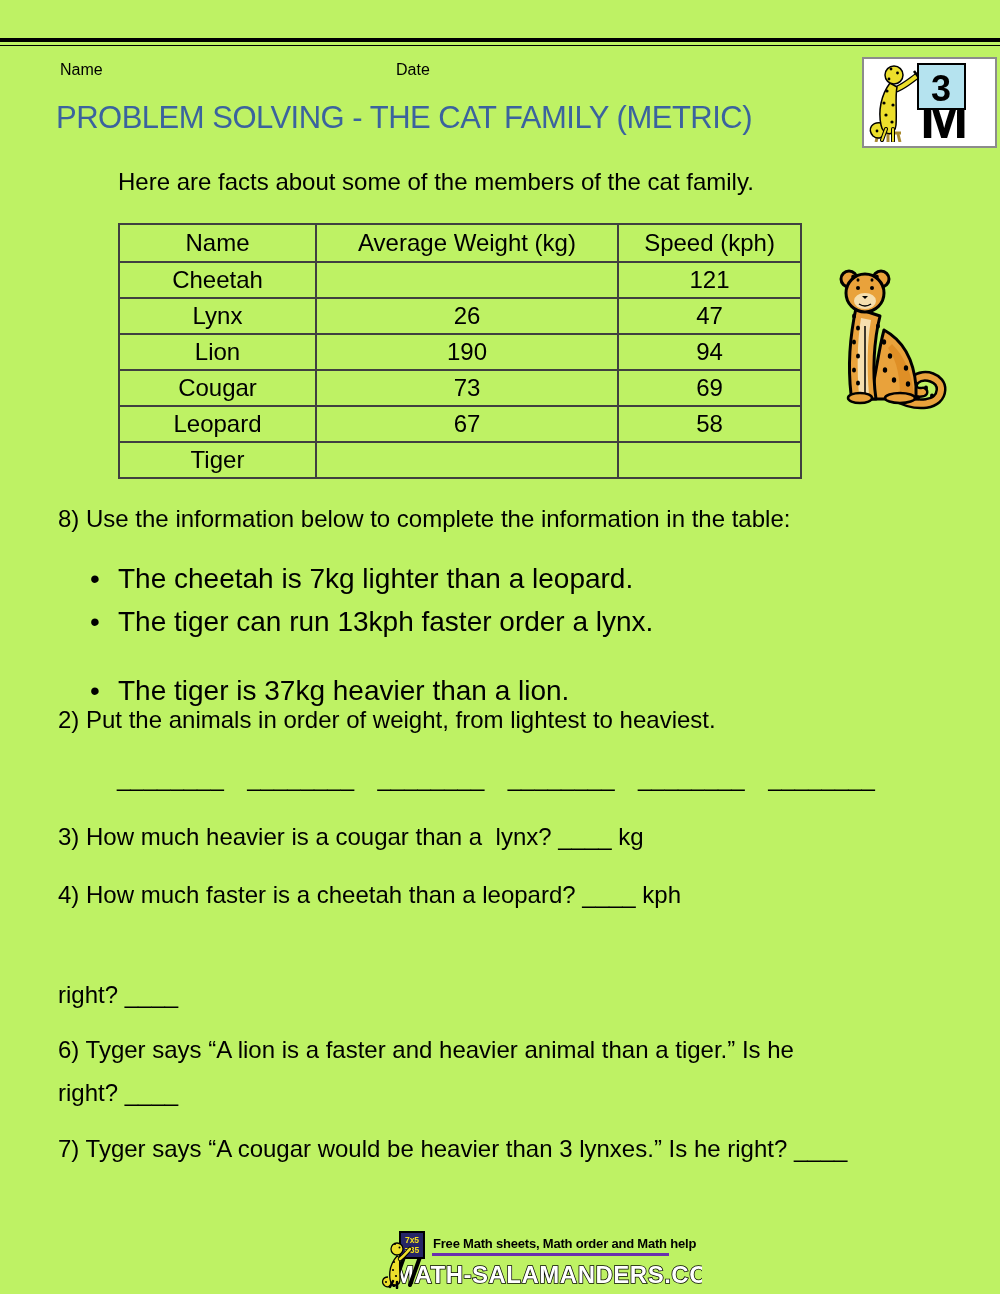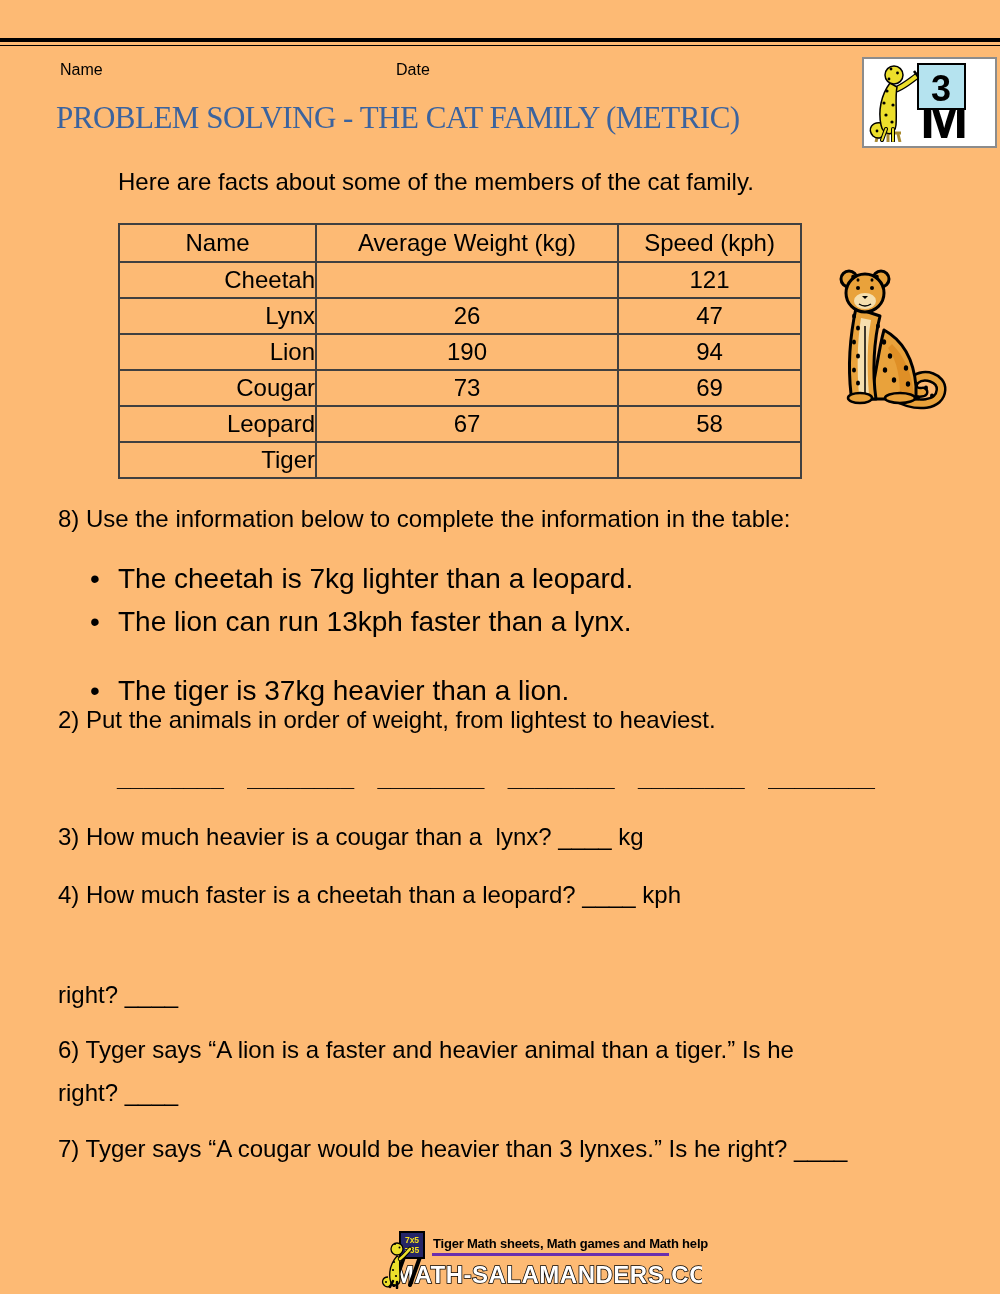--- a/index.html
+++ b/index.html
@@ -1,45 +1,45 @@
 <!DOCTYPE html>
 <html><head>
 <meta charset="utf-8">
 <style>
   html,body{margin:0;padding:0;background:#ffffff;}
-  .page{position:relative;width:1000px;height:1294px;background:#fdba74;
+  .page{position:relative;width:1000px;height:1294px;background:#bef264;
         font-family:"Liberation Sans",sans-serif;color:#000;overflow:hidden;}
   p{margin:0;}
   .rule-thick{position:absolute;left:0;top:38px;width:1000px;height:4px;background:#000;}
   .rule-thin{position:absolute;left:0;top:45px;width:1000px;height:1px;background:#000;}
   .lbl{position:absolute;top:61px;font-size:16px;color:#000;}
   .lbl.name{left:60px;}
   .lbl.date{left:396px;}
   .title{position:absolute;left:56px;top:100px;margin:0;
-         font-family:Liberation Serif, serif;font-weight:400;font-size:31px;
+         font-family:Liberation Sans, sans-serif;font-weight:400;font-size:31px;
          letter-spacing:-0.5px;color:#3b639e;white-space:nowrap;}
   .logo-box{position:absolute;left:862px;top:57px;width:131px;height:87px;
             border:2px solid #8c8c8c;background:#fff;}
   .intro{position:absolute;left:118px;top:168px;font-size:24px;white-space:nowrap;}
   table.facts{position:absolute;left:118px;top:223px;width:682px;border-collapse:collapse;
               table-layout:fixed;font-size:24px;}
   table.facts th,table.facts td{border:2px solid #404040;font-weight:400;padding:0;}
   table.facts th{height:36px;text-align:center;}
   table.facts td{height:34px;}
-  td.name-cell{text-align:right;padding-left:10px;}
+  td.name-cell{text-align:center;padding-left:10px;}
   td.num-cell{text-align:center;}
   .cheetah{position:absolute;left:828px;top:268px;}
   .q{position:absolute;left:58px;font-size:24px;white-space:nowrap;}
   .q1{top:505px;} .q2{top:706px;} .q3{top:823px;} .q4{top:881px;}
   .q5a{top:938px;} .q5b{top:981px;} .q6a{top:1036px;} .q6b{top:1079px;} .q7{top:1135px;}
   .bullet-row{position:absolute;left:90px;font-size:28px;white-space:nowrap;}
   .b1{top:563px;} .b2{top:606px;} .b3{top:675px;}
   .bullet-row .dot{display:inline-block;width:28px;}
   .blanks{position:absolute;left:117px;top:764px;width:758px;display:flex;
-          justify-content:space-between;font-size:24px;font-weight:700;letter-spacing:0px;}
+          justify-content:space-between;font-size:24px;font-weight:400;letter-spacing:0px;}
   .footer-icon{position:absolute;left:381px;top:1229px;z-index:3;}
   .tagline{position:absolute;left:433px;top:1236px;font-size:13px;font-weight:700;
            letter-spacing:-0.2px;white-space:nowrap;z-index:2;}
   .purple-rule{position:absolute;left:432px;top:1253px;width:237px;height:3px;background:#6a2fae;z-index:2;}
   .sitename-svg{position:absolute;left:392px;top:1257px;z-index:1;}
 </style>
 </head>
 <body>
 
 <div class="page">
@@ -191,21 +191,21 @@
         <ellipse cx="90" cy="130" rx="2" ry="2.4"></ellipse>
     </g>
   </svg>
 
   <p class="q q1">8) Use the information below to complete the information in the table:</p>
 
   <div class="bullet-row b1">
     <span class="dot">•</span><span>The cheetah is 7kg lighter than a leopard.</span>
   </div>
   <div class="bullet-row b2">
-    <span class="dot">•</span><span>The lion can run 13kph faster than a lynx.</span>
+    <span class="dot">•</span><span>The tiger can run 13kph faster order a lynx.</span>
   </div>
   <div class="bullet-row b3">
     <span class="dot">•</span><span>The tiger is 37kg heavier than a lion.</span>
   </div>
 
   <p class="q q2">2) Put the animals in order of weight, from lightest to heaviest.</p>
 
   <div class="blanks">
     <span>________</span>
     <span>________</span>
@@ -238,19 +238,19 @@
     <circle cx="18.5" cy="18.5" r="1" fill="#000"></circle>
     <path d="M12,52 L9,58 M16,53 L16,59" fill="none" stroke="#000" stroke-width="2.5" stroke-linecap="round"></path>
     <g fill="#000">
       <circle cx="13" cy="33" r="1.1"></circle>
         <circle cx="12" cy="41" r="1.1"></circle>
         <circle cx="15" cy="47" r="1.1"></circle>
       <circle cx="5" cy="53" r="1"></circle>
         <circle cx="14" cy="15" r="1"></circle>
     </g>
   </svg>
-  <div class="tagline">Tiger Math sheets, Math games and Math help</div>
+  <div class="tagline">Free Math sheets, Math order and Math help</div>
   <div class="purple-rule"></div>
   <svg class="sitename-svg" width="310" height="34" viewBox="0 0 310 34">
     <text x="2" y="26" font-family="Liberation Sans, sans-serif" font-weight="bold" font-size="24" fill="#ffffff" stroke="#000" stroke-width="1.5" paint-order="stroke" letter-spacing="0.5">MATH-SALAMANDERS.COM</text>
   </svg>
 
 </div>
 
 </body></html>

